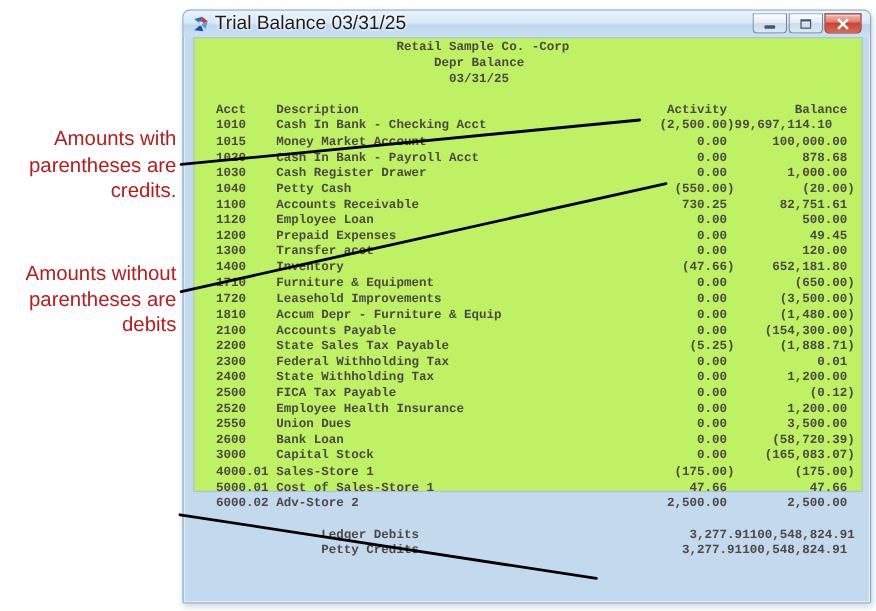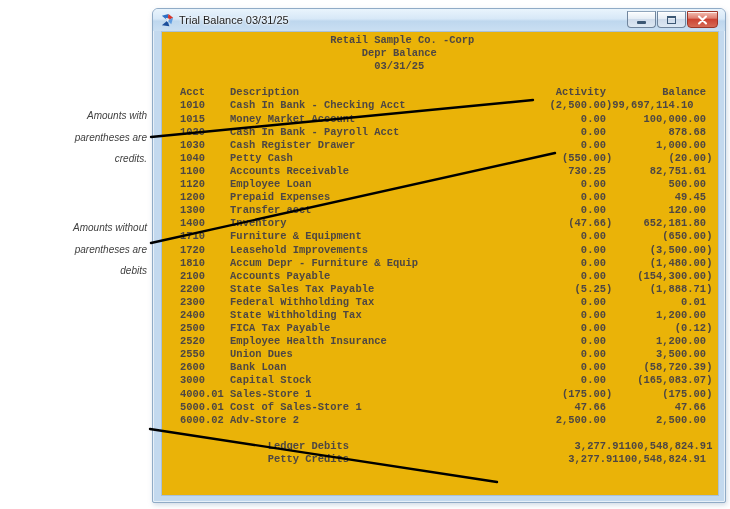--- a/index.html
+++ b/index.html
@@ -1,50 +1,50 @@
 <!DOCTYPE html>
 <html><head>
 <meta charset="utf-8">
 <style>
   html,body{margin:0;padding:0;background:#ffffff;}
   .page{position:relative;width:730px;height:509px;background:#ffffff;overflow:hidden;
         font-family:"Liberation Sans",sans-serif;}
 
   
-  .annotation{position:absolute;right:583px;text-align:right;color:#404040;
-              font-size:10px;line-height:21.5px;white-space:pre-line;
-              font-family:"Liberation Sans",sans-serif;font-style:italic;}
+  .annotation{position:absolute;right:583px;text-align:right;color:#b91c1c;
+              font-size:17px;line-height:21.5px;white-space:pre-line;
+              font-family:"Liberation Sans",sans-serif;}
   .connectors{position:absolute;left:0;top:0;pointer-events:none;}
 
   
   .window{position:absolute;left:152px;top:8px;width:574px;height:495px;
           background:#c3d9ee;border:1px solid #90abc6;border-radius:6px 6px 2px 2px;
           box-shadow:0 0 0 1px rgba(255,255,255,.6) inset,1px 2px 5px rgba(120,150,180,.35);
           box-sizing:border-box;}
   .titlebar{position:absolute;left:0;top:0;right:0;height:22px;border-radius:5px 5px 0 0;
             background:linear-gradient(180deg,#e9f4fc 0%,#d7e8f7 45%,#bed7ee 55%,#cadff2 100%);
             display:flex;align-items:center;}
   .app-icon{width:15px;height:15px;margin:0 4px 0 7px;flex:0 0 auto;}
-  .win-title{font-size:11px;color:#1c1c1c;white-space:nowrap;
+  .win-title{font-size:16px;color:#1c1c1c;white-space:nowrap;
              text-shadow:0 0 3px #ffffff,0 0 3px #ffffff;}
   .controls{position:absolute;top:2px;right:7px;display:flex;}
   .win-btn{width:29px;height:17px;box-sizing:border-box;border:1px solid #70859d;
            border-top:1px solid #8fa5bb;border-radius:0 0 4px 4px;margin-left:1px;
            background:linear-gradient(180deg,#fbfdfe 0%,#e5edf5 45%,#cfdceb 50%,#dde8f3 100%);
            display:flex;align-items:center;justify-content:center;cursor:pointer;
            box-shadow:inset 0 1px 0 rgba(255,255,255,.8);}
   .win-btn.close{width:31px;border-color:#9b3528;
            background:linear-gradient(180deg,#f4beb2 0%,#e08173 40%,#cc4434 50%,#d66a56 100%);}
   .glyph-min{width:9px;height:3px;background:#3c5874;margin-top:6px;border-radius:1px;}
   .glyph-max{width:9px;height:8px;box-sizing:border-box;border:1px solid #3c5874;
              border-top:2px solid #3c5874;background:transparent;}
 
   
-  .content{position:absolute;left:8px;top:22px;width:558px;height:465px;
-           background:#eab308;border:1px solid #a8c1da;box-sizing:border-box;}
+  .content{position:absolute;left:8px;top:22px;width:558px;height:379px;
+           background:#bef264;border:1px solid #a8c1da;box-sizing:border-box;}
   .report{position:absolute;left:18px;top:2px;
           font-family:"Liberation Mono","DejaVu Sans Mono",monospace;
           font-size:10.45px;line-height:13.1px;font-weight:700;color:#4e4743;}
   .report-line{white-space:pre;height:13.1px;}
 </style>
 </head>
 <body>
 
 <div class="page">
 

